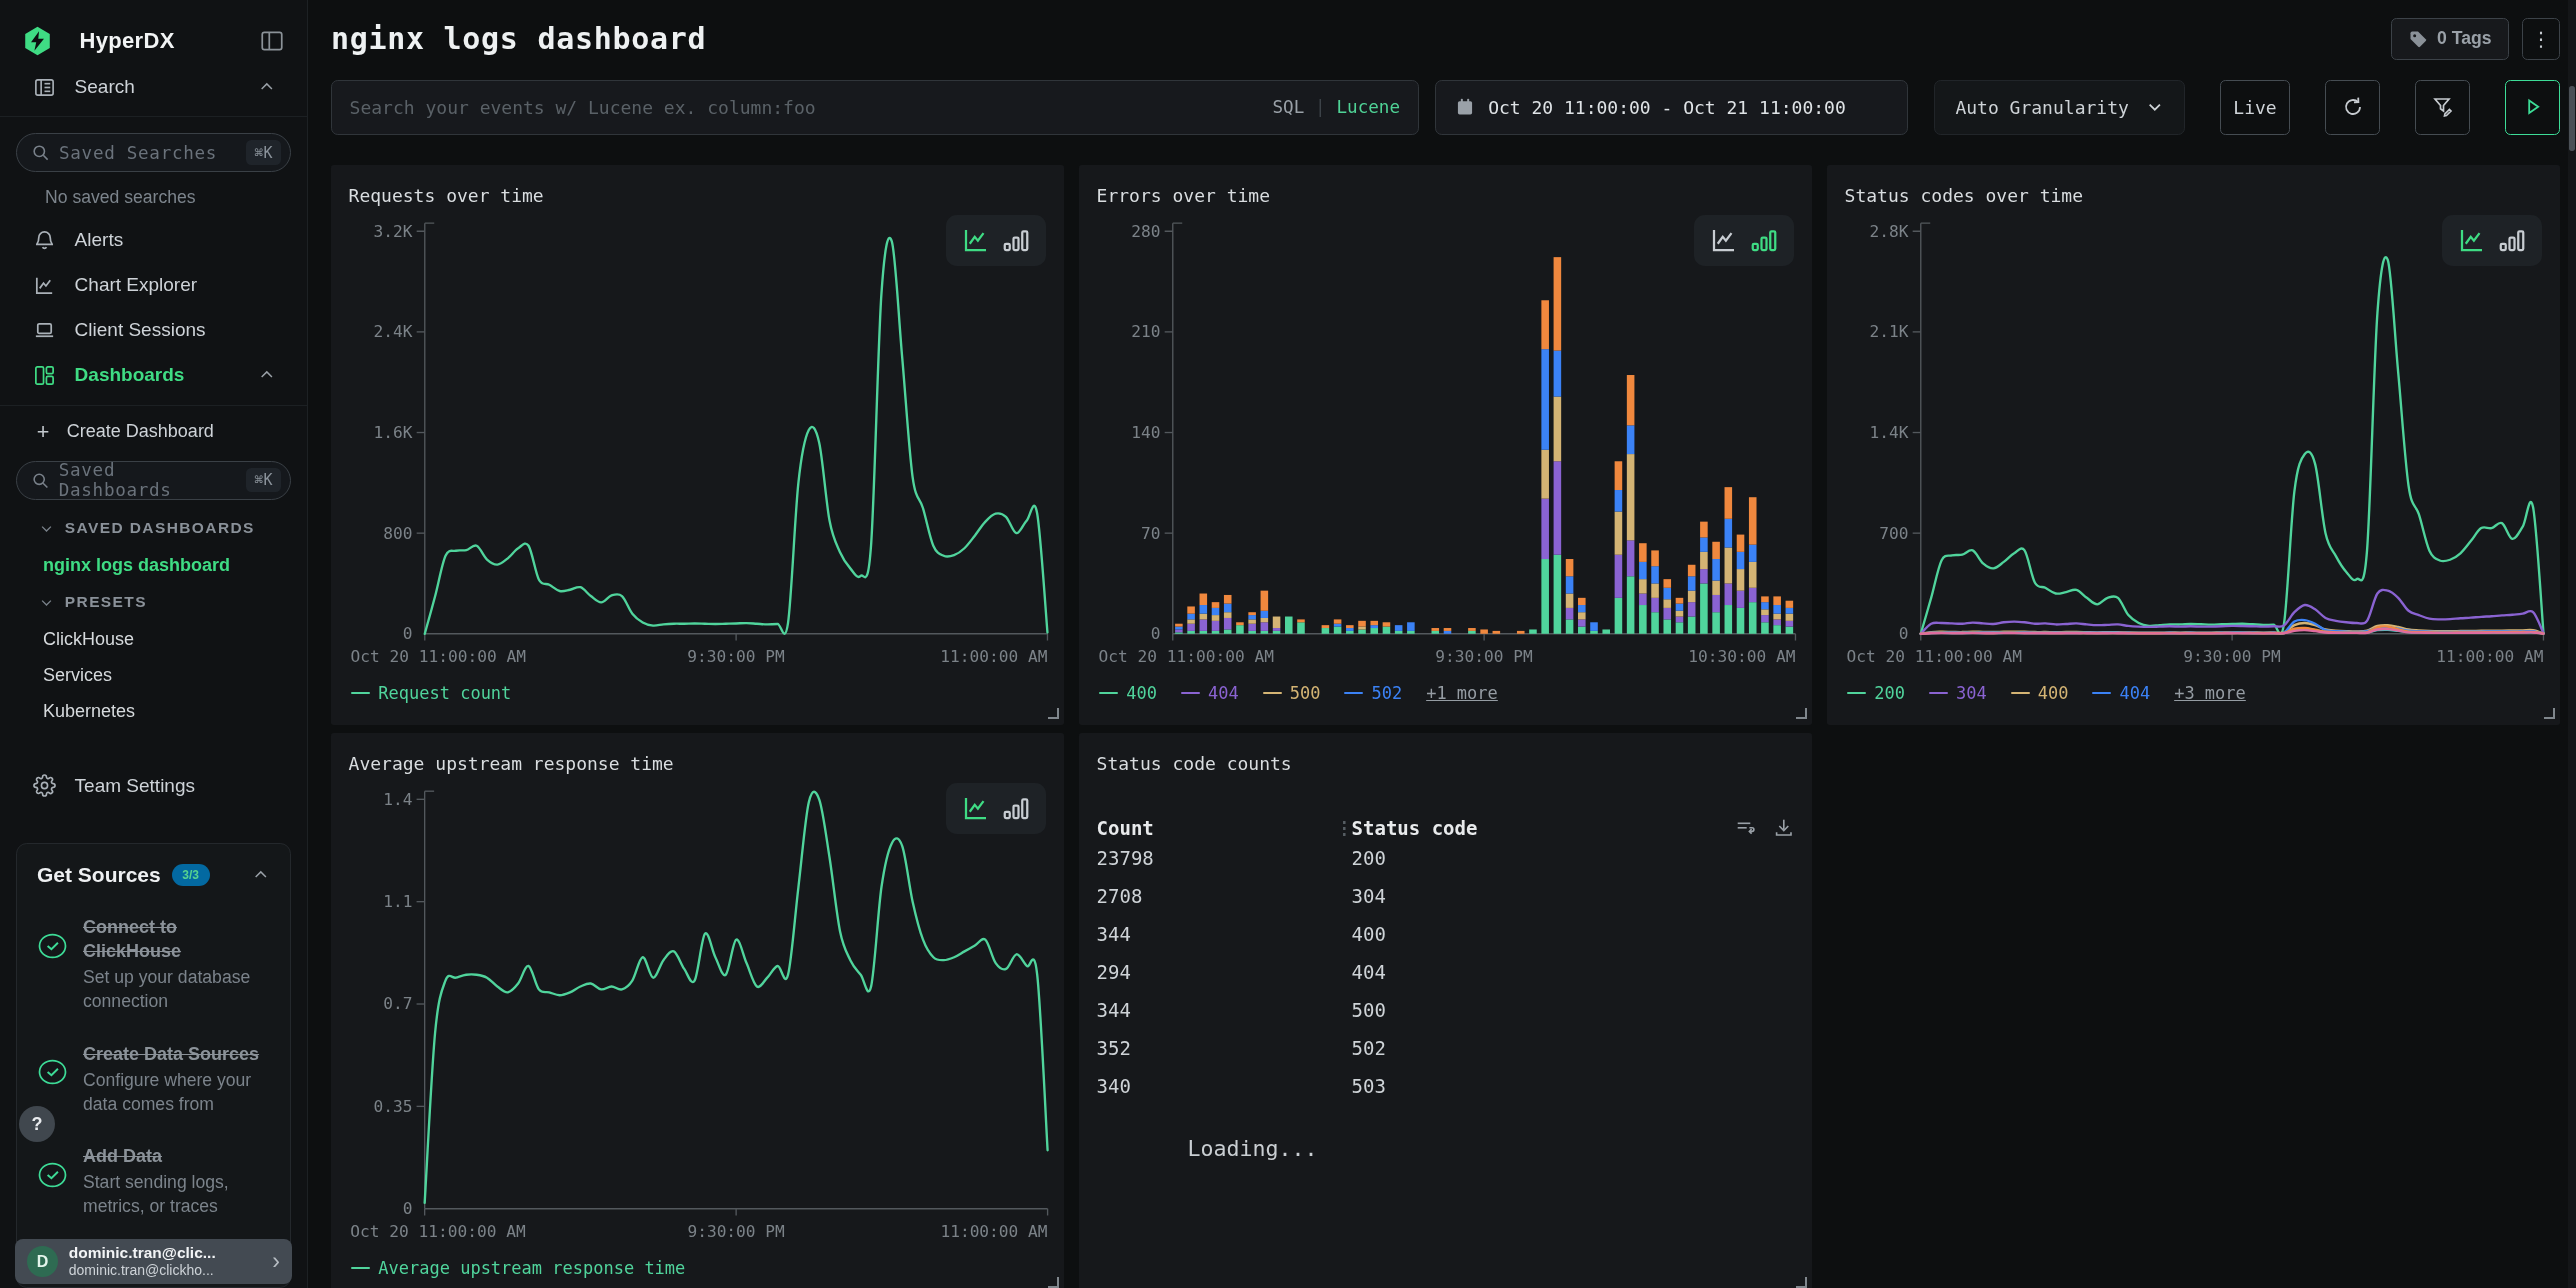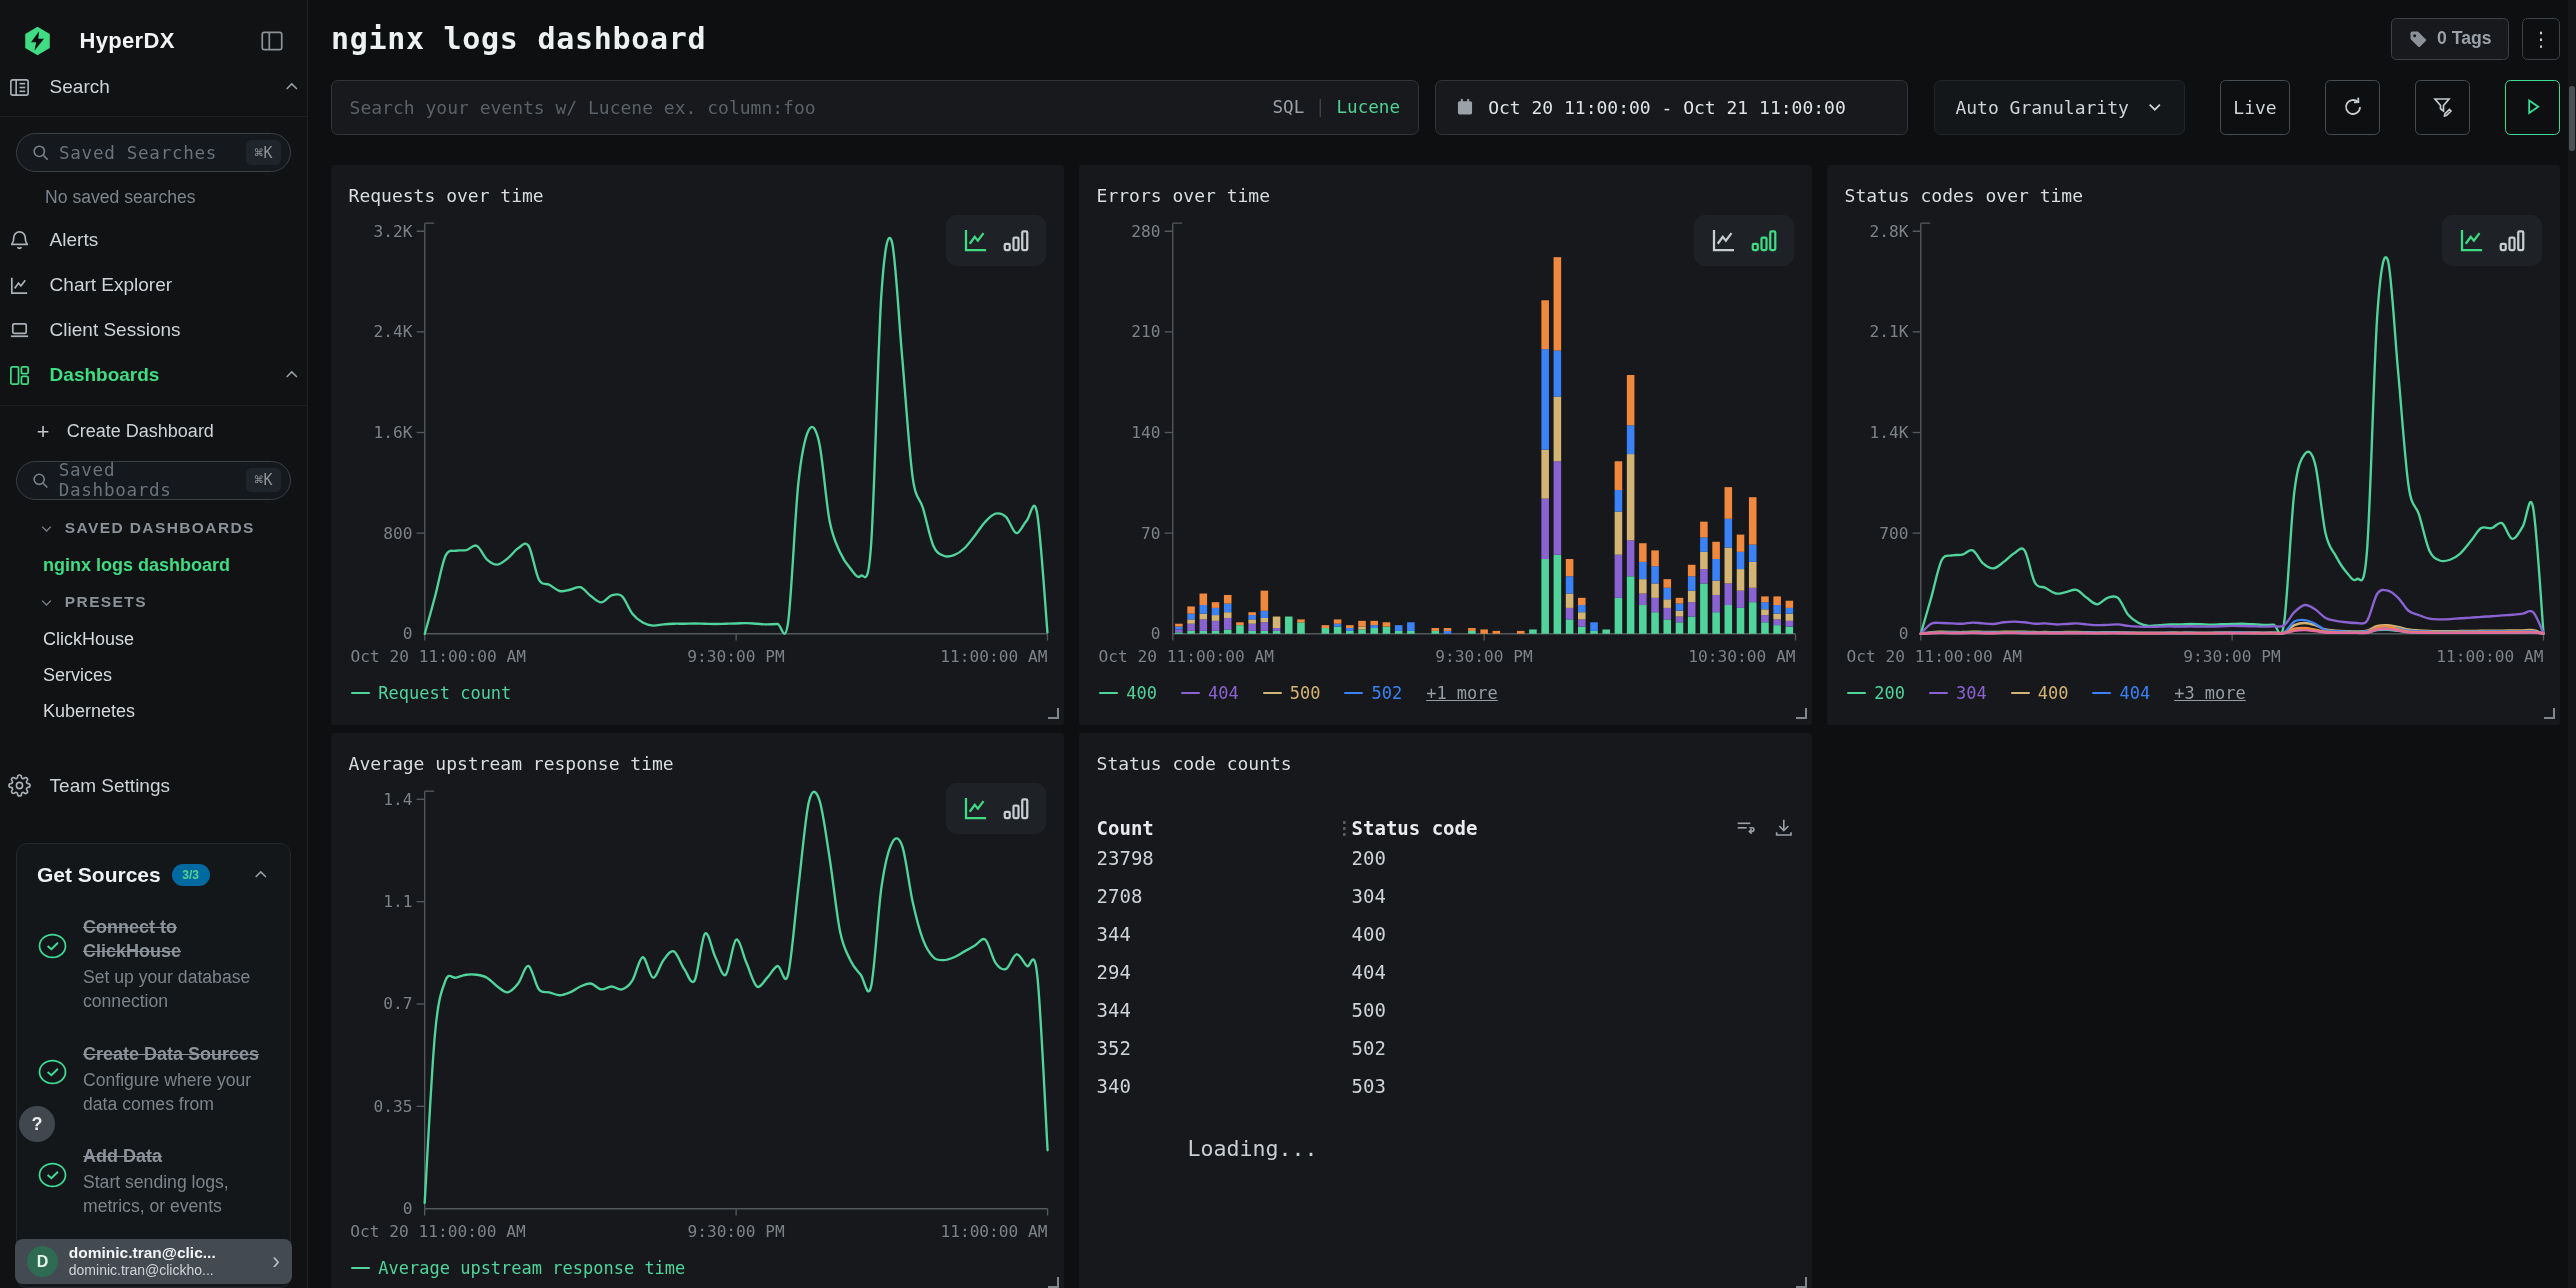--- a/index.html
+++ b/index.html
@@ -14,21 +14,21 @@
   html,body{width:2576px;height:1288px;overflow:hidden;background:var(--bg);font-family:var(--sans);color:var(--text);}
   .app{display:flex;width:100%;height:100%;position:relative;}
 
   
   .sidebar{width:308px;min-width:308px;height:100%;background:var(--sidebar-bg);border-right:0.7px solid #1d2124;
     display:flex;flex-direction:column;padding-top:17.6px;position:relative;overflow:hidden;}
   .logo-row{display:flex;align-items:center;gap:27px;padding:0 21.6px;height:47px;}
   .logo-row svg{display:block;}
   .logo-text{font-size:22px;font-weight:bold;letter-spacing:0.3px;color:#f2f4f5;}
   .collapse-btn{margin-left:auto;color:#8b9298;cursor:pointer;display:flex;}
-  .nav-row{display:flex;align-items:center;gap:17.6px;height:45px;padding:0 6px;font-size:19px;font-weight:500;color:#ced3d8;cursor:pointer;}
+  .nav-row{display:flex;align-items:center;gap:17.6px;height:45px;padding:0 31px;font-size:19px;font-weight:500;color:#ced3d8;cursor:pointer;}
   .nav-row .icon{width:26px;display:flex;justify-content:center;color:#aab1b8;}
   .nav-row .chev{margin-left:auto;color:#9aa1a8;display:flex;}
   .nav-row.active{color:var(--accent);font-weight:bold;}
   .nav-row.active .icon{color:var(--accent);}
   .divider{height:0.7px;background:#1c2023;margin:6.8px 0;}
   .pill-input{display:flex;align-items:center;gap:9.5px;margin:9.5px 16px;height:39px;border-radius:19.6px;
     background:#15181c;border:0.7px solid #3a4046;padding:0 9.5px 0 13.5px;cursor:text;}
   .pill-input .ph{font-family:var(--mono);font-size:17.6px;color:#6a727b;letter-spacing:0.7px;}
   .pill-input .kbd{margin-left:auto;background:#1f242a;border-radius:5.4px;padding:3.4px 8px;font-family:var(--mono);font-size:15px;color:#8b939b;}
   .muted-note{padding:5.4px 0 9.5px 45px;font-size:17.6px;color:#7c848c;}
@@ -294,21 +294,21 @@
 
       <div class="gs-item">
         <span class="check">
           <svg width="31" height="26" viewBox="0 0 28 24">
               <ellipse cx="14" cy="12" rx="12" ry="10.5" fill="none" stroke="#3ddc97" stroke-width="1.6"></ellipse>
               <polyline points="9.5,12 13,15 19,9" fill="none" stroke="#3ddc97" stroke-width="1.8"></polyline>
             </svg>
         </span>
         <span>
           <div class="gs-item-title">Add Data</div>
-          <div class="gs-item-desc">Start sending logs, metrics, or events</div>
+          <div class="gs-item-desc">Start sending logs, metrics, or traces</div>
         </span>
       </div>
     </div>
 
     <div class="help-btn">?</div>
 
     <div class="user-chip">
       <span class="avatar">D</span>
       <span>
         <div class="user-name">dominic.tran@clic...</div>

